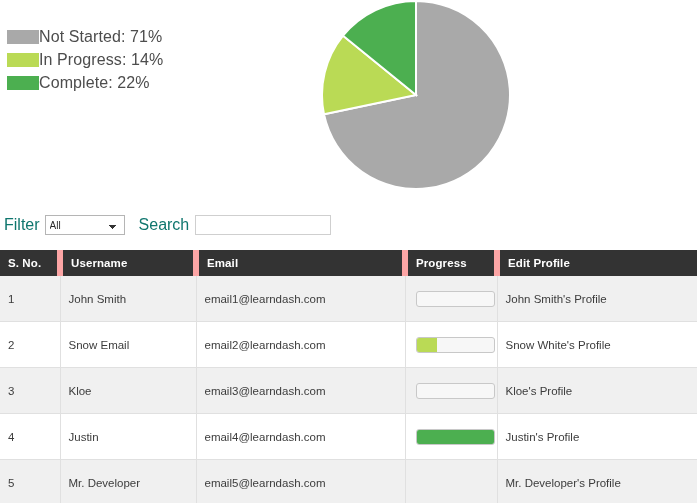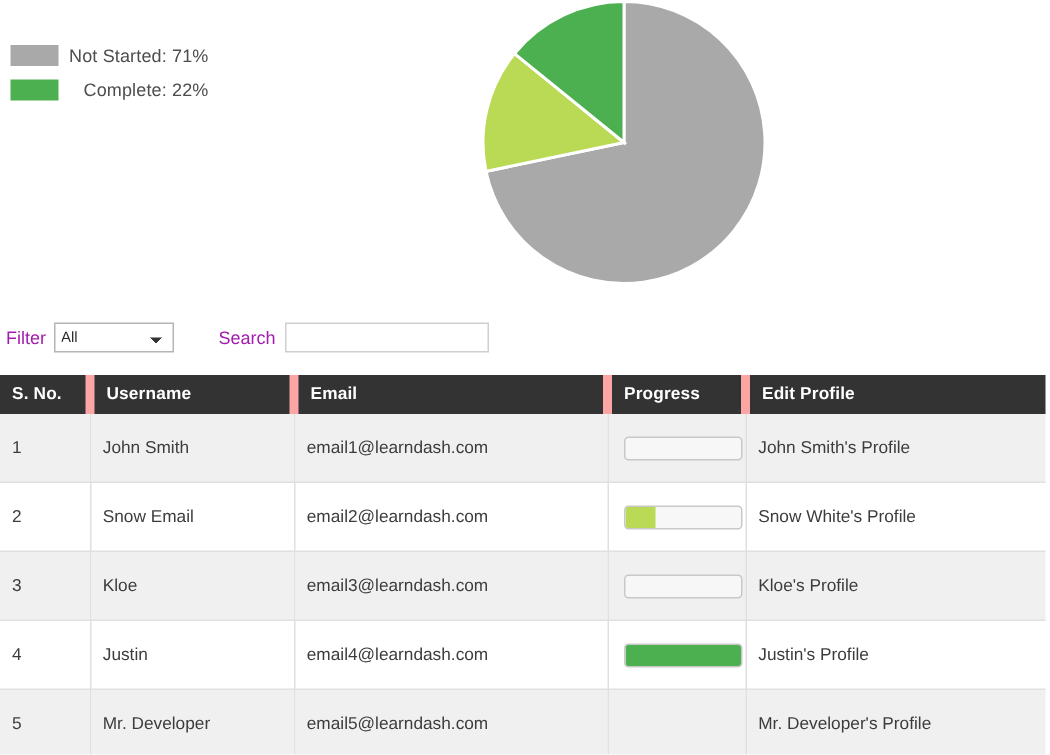--- a/index.html
+++ b/index.html
@@ -43,21 +43,21 @@
   }
   .legend-swatch {
     width: 32px;
     height: 14px;
     flex: 0 0 32px;
     margin-left: 7px;
   }
   .legend-label {
     flex: 1 1 auto;
     text-align: right;
-    font-size: 12px;
+    font-size: 16px;
     color: #4d4d4d;
     padding-right: 6px;
     white-space: nowrap;
     letter-spacing: 0.1px;
   }
 
   
   #export-section {
     position: absolute;
     left: 0;
@@ -73,22 +73,22 @@
     letter-spacing: 0.1px;
   }
 
   #controls-bar {
     display: flex;
     align-items: center;
     padding: 12px 0 0 4px;
     height: 26px;
   }
   .control-label {
-    font-size: 12px;
-    color: #a21caf;
+    font-size: 16px;
+    color: #0f766e;
     margin-right: 5px;
   }
   #filter-select {
     width: 80px;
     height: 20px;
     font-family: "Liberation Sans", sans-serif;
     font-size: 10px;
     color: #2b2b2b;
     border: 1px solid #b5b5b5;
     background: #ffffff;
@@ -98,21 +98,21 @@
     appearance: none;
     background-image:
       linear-gradient(45deg, transparent 50%, #333 50%),
       linear-gradient(135deg, #333 50%, transparent 50%);
     background-position:
       calc(100% - 11px) 9px,
       calc(100% - 7px) 9px;
     background-size: 4px 4px, 4px 4px;
     background-repeat: no-repeat;
   }
-  #search-label { margin-left: 30px; margin-right: 6px; text-align: right; }
+  #search-label { margin-left: 14px; margin-right: 6px; text-align: right; }
   #search-input {
     width: 128px;
     height: 16px;
     border: 1px solid #cfcfcf;
     background: #ffffff;
     font-family: "Liberation Sans", sans-serif;
     font-size: 12px;
     padding: 1px 3px;
     border-radius: 0;
     outline: none;
@@ -178,20 +178,24 @@
 </style>
 </head>
 <body>
 
 <div id="chart-area">
 
   <div id="chart-legend">
     <div class="legend-row">
       <span class="legend-swatch" style="background:#a9a9a9"></span>
       <span class="legend-label">Not Started: 71%</span>
+    </div>
+    <div class="legend-row">
+      <span class="legend-swatch" style="background:#bada55"></span>
+      <span class="legend-label">In Progress: 14%</span>
     </div>
     <div class="legend-row">
       <span class="legend-swatch" style="background:#4caf50"></span>
       <span class="legend-label">Complete: 22%</span>
     </div>
   </div>
 
   <svg id="pie-chart-svg" width="190" height="196" viewBox="0 0 190 196">
     <g id="pie-slices">
         <path d="M 94 96 L 94 2 A 94 94 0 1 1 1.992570055810802 115.25182679812795 Z" fill="#a9a9a9" stroke="#ffffff" stroke-width="2"></path>

